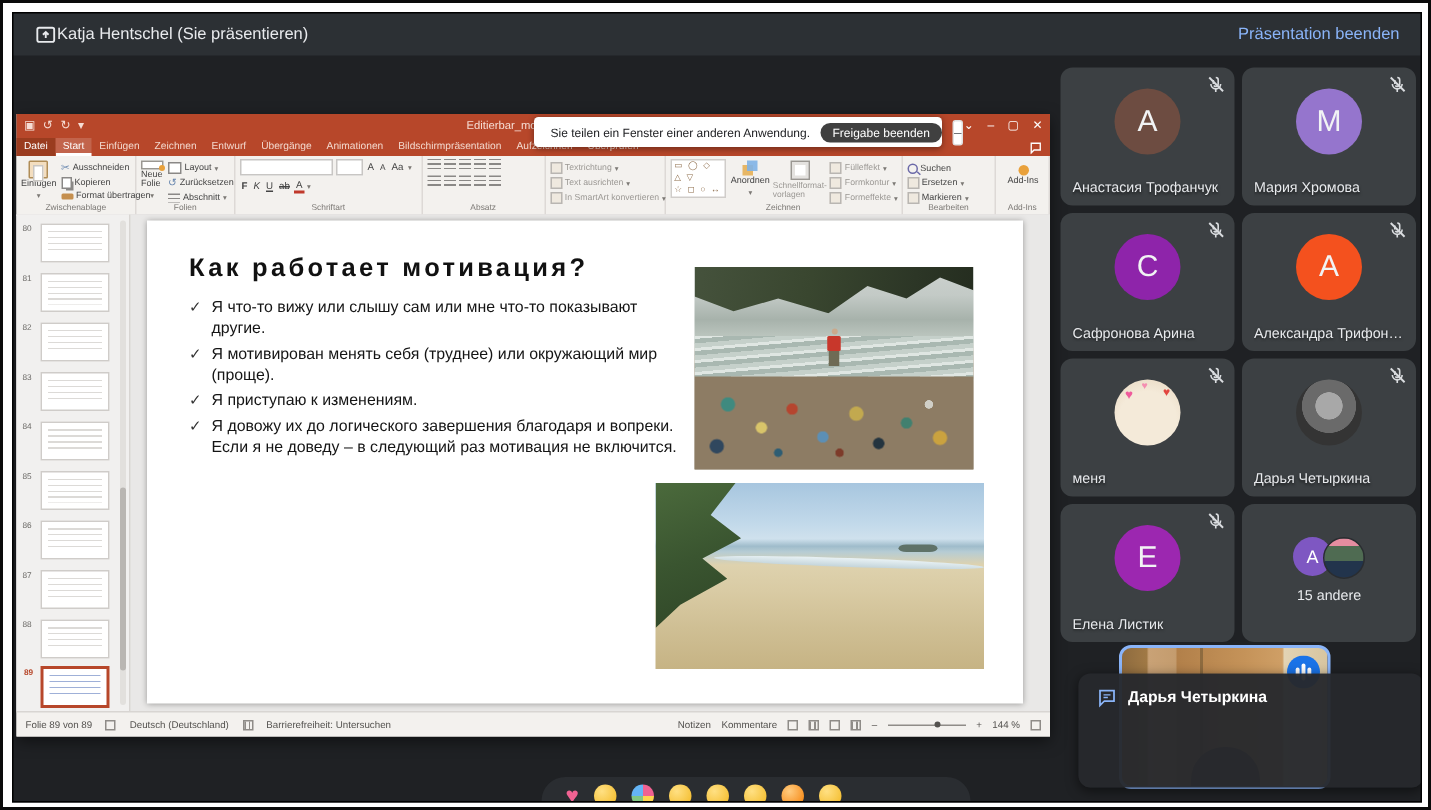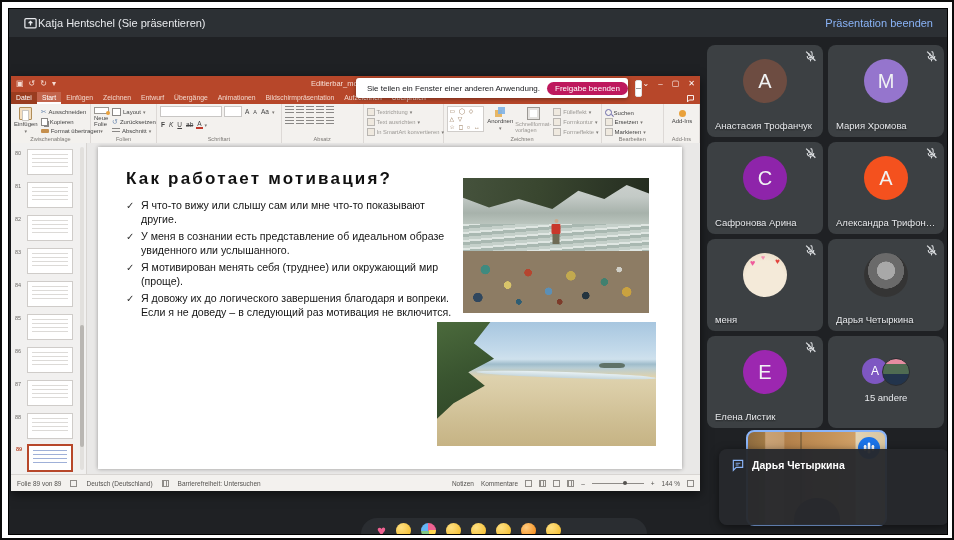--- a/index.html
+++ b/index.html
@@ -98,21 +98,21 @@
   .ppt-status .lft{display:flex;gap:9px;align-items:center;}
   .ppt-status .rgt{margin-left:auto;display:flex;gap:7px;align-items:center;}
   .sb-ico{width:7px;height:7px;border:1px solid #8f8c88;display:inline-block;box-sizing:border-box;}
   .sb-ico.grid{background:repeating-linear-gradient(90deg,#8f8c88 0 1px,transparent 1px 3px);}
   .zoomline{width:52px;height:1px;background:#8f8c88;position:relative;}
   .zoomline::after{content:"";position:absolute;left:60%;top:-2px;width:4px;height:4px;background:#54524f;border-radius:50%;}
 
   
   .banner{position:absolute;left:347px;top:69px;width:272px;height:20px;background:#fff;border-radius:3px;box-shadow:0 1px 4px rgba(0,0,0,.4);display:flex;align-items:center;padding:0 6px;box-sizing:border-box;z-index:40;}
   .banner .btxt{font-size:8px;color:#202124;margin-left:5px;white-space:nowrap;}
-  .banner .bbtn{margin-left:7px;background:#be185d;color:#fff;font-size:8px;padding:2px 8px;border-radius:10px;white-space:nowrap;cursor:pointer;}
+  .banner .bbtn{margin-left:7px;background:#404040;color:#fff;font-size:8px;padding:2px 8px;border-radius:10px;white-space:nowrap;cursor:pointer;}
   .banner .bmin{margin-left:7px;width:16px;height:15px;background:#fff;border:1px solid #e0e0e0;border-radius:2px;display:flex;align-items:center;justify-content:center;color:#5f6368;font-size:9px;cursor:pointer;}
 
   
   .tile{position:absolute;width:116px;height:92px;background:#3c4043;border-radius:8px;overflow:hidden;cursor:pointer;}
   .tile .mic{position:absolute;right:6px;top:5px;opacity:.92;}
   .tile .avatar{position:absolute;left:50%;top:14px;transform:translateX(-50%);width:44px;height:44px;border-radius:50%;display:flex;align-items:center;justify-content:center;color:#f1f3f4;font-size:20px;}
   .tile .pname{position:absolute;left:8px;bottom:6px;right:8px;color:#e8eaed;font-size:9.5px;white-space:nowrap;overflow:hidden;text-overflow:ellipsis;text-shadow:0 1px 2px rgba(0,0,0,.6);}
   .avatar.cat{background:radial-gradient(circle at 50% 62%,#f4ead9 0 55%,#e6d5bd 100%);}
   .avatar.cat .h1{position:absolute;left:7px;top:5px;color:#ef5b9c;font-size:9px;}
   .avatar.cat .h2{position:absolute;right:7px;top:4px;color:#e2453f;font-size:8px;}
@@ -389,22 +389,22 @@
         <div class="thumb sel" style="top:301px">
               <span class="tnum">89</span>
             </div>
         <div class="tscroll"></div>
       </div>
 
       <div class="slide">
         <div class="slide-title">Как работает мотивация?</div>
         <ul class="bullets">
           <li>Я что-то вижу или слышу сам или мне что-то показывают другие.</li>
-          <li>У меня в сознании есть представление об идеальном образе увиденного или услышанного.</li>
           <li>Я мотивирован менять себя (труднее) или окружающий мир (проще).</li>
+          <li>Я приступаю к изменениям.</li>
           <li>Я довожу их до логического завершения благодаря и вопреки. Если я не доведу – в следующий раз мотивация не включится.</li>
         </ul>
         <div class="photo photo1">
           <div class="mtn"></div>
               <div class="sea"></div>
               <div class="debris"></div>
           <div class="person">
                 <div class="head"></div>
                 <div class="torso"></div>
                 <div class="legs"></div>

